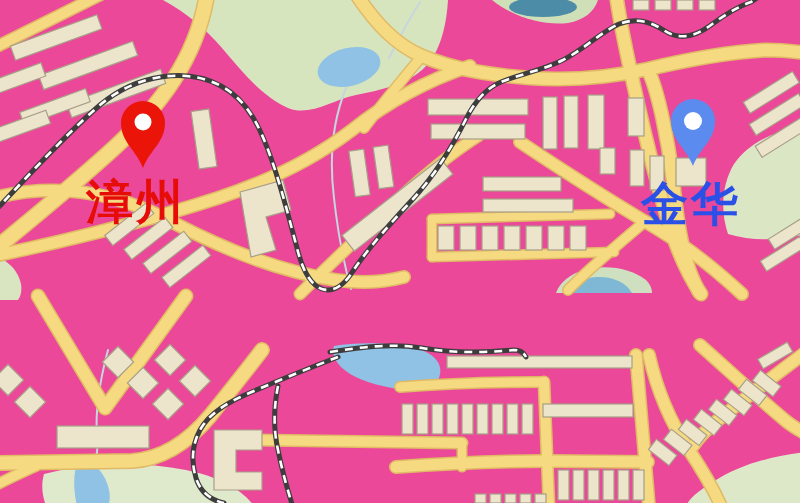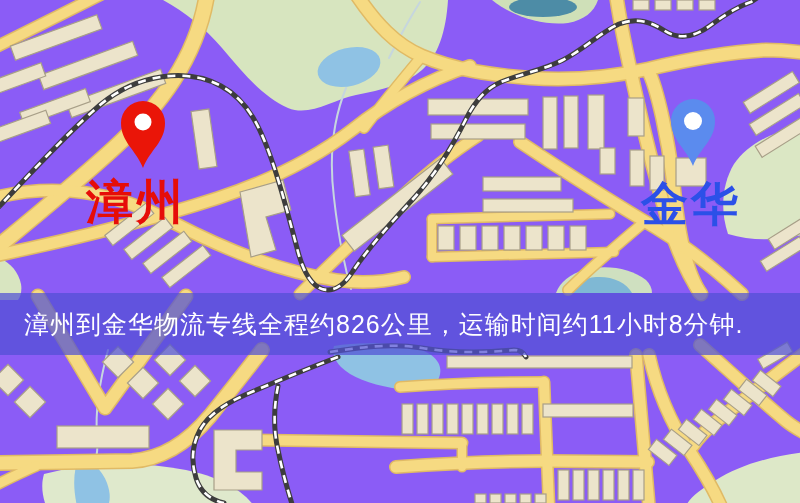--- a/index.html
+++ b/index.html
@@ -1,18 +1,18 @@
 <!DOCTYPE html>
 <html><head>
 <meta charset="utf-8">
 <style>
   html,body{margin:0;padding:0;background:#333;}
   .map-frame{
     position:relative;width:800px;height:503px;overflow:hidden;
-    background:#8b5cf6;
+    background:#ec4899;
     font-family:"Liberation Sans", sans-serif;
   }
   .map-frame svg{display:block;width:800px;height:503px;}
   
   .green path{stroke:none;}
   .water path,.water ellipse{stroke:none;}
   .streams path{fill:none;stroke:#c6d6de;stroke-width:2;stroke-linecap:round;}
   #roads-casing path{fill:none;stroke:#e0ba65;stroke-linecap:round;stroke-linejoin:round;}
   #roads path{fill:none;stroke:#f6da82;stroke-linecap:round;stroke-linejoin:round;}
   .bld rect,.bld path{fill:#ece4cb;stroke:#a89f88;stroke-width:1.2;}
@@ -235,16 +235,13 @@
     </g>
     <text class="city-label" x="136" y="218" text-anchor="middle" fill="#e60d08">漳州</text>
 
     <g transform="translate(693,119)">
       <path d="M 0,47 C -7,29 -22,21 -22,2 A 22 22 0 1 1 22,2 C 22,21 7,29 0,47 Z" fill="#5b8bee"></path>
       <circle cx="0" cy="2" r="9" fill="#ffffff"></circle>
     </g>
     <text class="city-label" x="691" y="220" text-anchor="middle" fill="#2b50e8">金华</text>
   </svg>
 
-  <div class="route-banner">
-    <span>漳州到金华物流专线全程约826公里，运输时间约11小时8分钟.</span>
-  </div>
 </div>
 
 </body></html>

